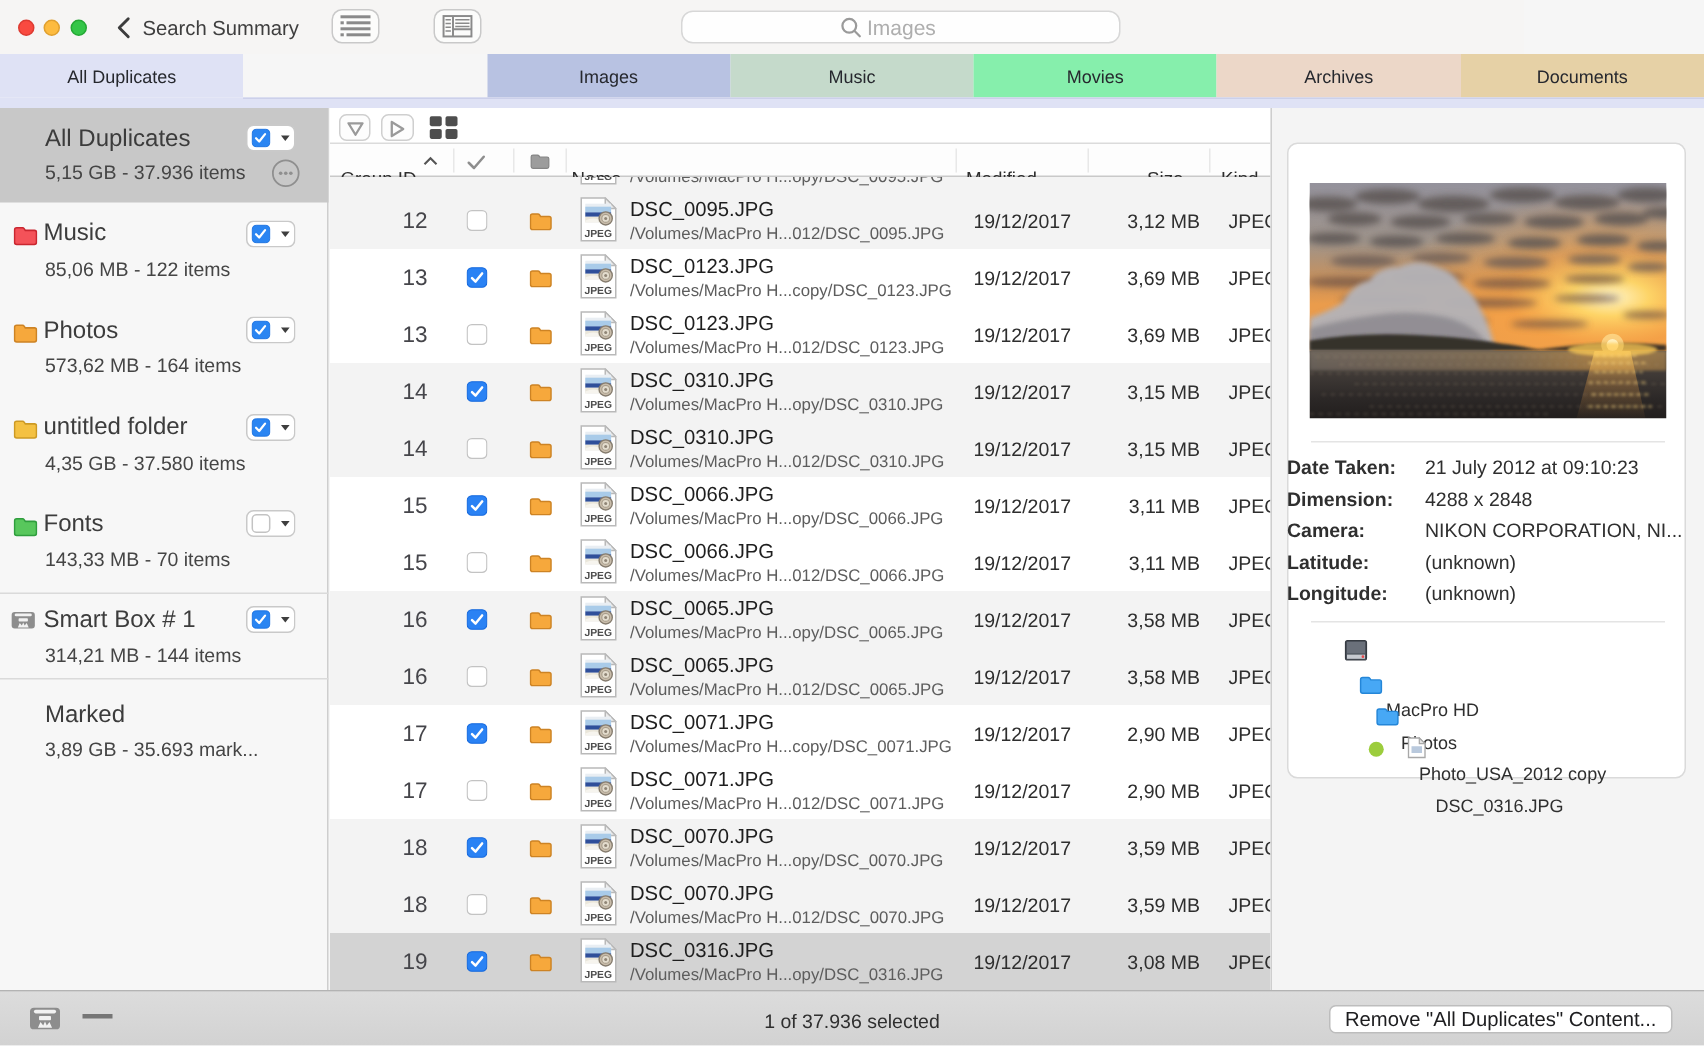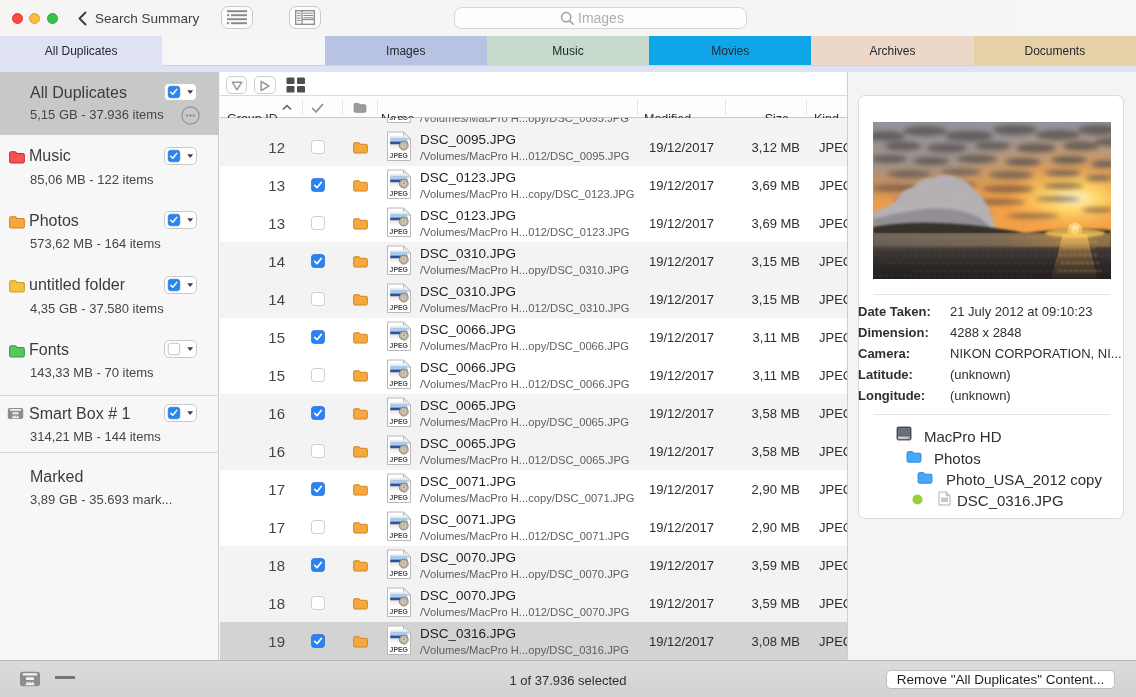--- a/index.html
+++ b/index.html
@@ -28,21 +28,21 @@
 .fname { position:absolute; left:200px; top:4px; font-size:13.5px; color:#1e1e1e; }
 .fpath { position:absolute; left:200px; top:22px; font-size:11.2px; color:#5d5d5d; }
 .fdate { position:absolute; left:380px; top:12px; width:114px; text-align:right; font-size:13px; color:#2e2e2e; }
 .fsize { position:absolute; left:470px; top:12px; width:110px; text-align:right; font-size:13px; color:#2e2e2e; }
 .fkind { position:absolute; left:599px; top:12px; font-size:13px; color:#2e2e2e; }
 .rpanel { position:absolute; left:847px; top:71.5px; width:289px; height:588.5px; background:#f4f4f4; border-left:1px solid #cecece; }
 .card { position:absolute; left:858px; top:95px; width:266px; height:424px; background:#fff; border:1px solid #dadada; border-radius:7px; }
 .psep { position:absolute; left:874px; width:236px; height:1px; background:#e4e4e4; }
 .mlab { position:absolute; left:858px; width:88px; text-align:left; font-size:13px; font-weight:bold; color:#2f2f2f; }
 .mval { position:absolute; left:950px; font-size:13px; color:#2f2f2f; }
-.trow { position:absolute; font-size:15px; color:#2f2f2f; }
+.trow { position:absolute; font-size:12px; color:#2f2f2f;margin-top:38px; }
 .bottombar { position:absolute; left:0; top:660px; width:1136px; height:37px; background:linear-gradient(#dcdcdc,#d2d2d2); border-top:1px solid #b3b3b3; }
 .statustext { position:absolute; left:0; top:673px; width:1136px; text-align:center; font-size:13px; color:#2f2f2f; }
 .rmbtn { position:absolute; left:886px; top:669.5px; width:229px; height:19.5px; background:#fff; border:1px solid #bdbdbd; border-radius:4.5px; font-size:13.5px; color:#1d1d1f; text-align:center; line-height:18px; }
 </style></head>
 <body>
 <div class="titlebar">
 <div class="tl" style="left:11.7px;background:#f94a40;border:0.5px solid #dd3b32"></div>
 <div class="tl" style="left:29.1px;background:#fdbb3f;border:0.5px solid #e0a02f"></div>
 <div class="tl" style="left:46.5px;background:#34c648;border:0.5px solid #25a835"></div>
 <svg style="position:absolute;left:77px;top:11px" width="11" height="15" viewBox="0 0 11 15">
@@ -81,21 +81,21 @@
 <svg style="position:absolute;left:560px;top:10.5px" width="15" height="15" viewBox="0 0 15 15">
       <circle cx="6.2" cy="6.2" r="4.6" fill="none" stroke="#9a9a9a" stroke-width="1.5"></circle>
       <line x1="9.7" y1="9.7" x2="13.2" y2="13.2" stroke="#9a9a9a" stroke-width="1.5" stroke-linecap="round"></line>
     </svg>
 <div style="position:absolute;left:578px;top:10px;font-size:14px;color:#aeaeae">Images</div>
 </div>
 <div class="tabbar">
 <div class="tab" style="left:0.0px;width:162.3px;background:#dfe2f5">All Duplicates</div>
 <div class="tab" style="left:324.6px;width:162.3px;background:#b8c2e2">Images</div>
 <div class="tab" style="left:486.9px;width:162.3px;background:#c5dacb">Music</div>
-<div class="tab" style="left:649.1px;width:162.3px;background:#0ea5e9">Movies</div>
+<div class="tab" style="left:649.1px;width:162.3px;background:#86efac">Movies</div>
 <div class="tab" style="left:973.7px;width:162.3px;background:#e6d1a6">Documents</div>
 <div class="tab" style="left:811.4px;width:162.3px;background:#ecd7c8">Archives</div>
 </div>
 <div class="tabline2"></div>
 <div class="tabline"></div>
 <div class="sidebar">
 <div class="selblock"></div>
 <div class="slabel" style="left:30px;top:12.5px">All Duplicates</div>
 <div class="ssub" style="top:35px">5,15 GB - 37.936 items</div>
 <svg style="position:absolute;left:164px;top:11px" width="33" height="18" viewBox="0 0 33 18">

